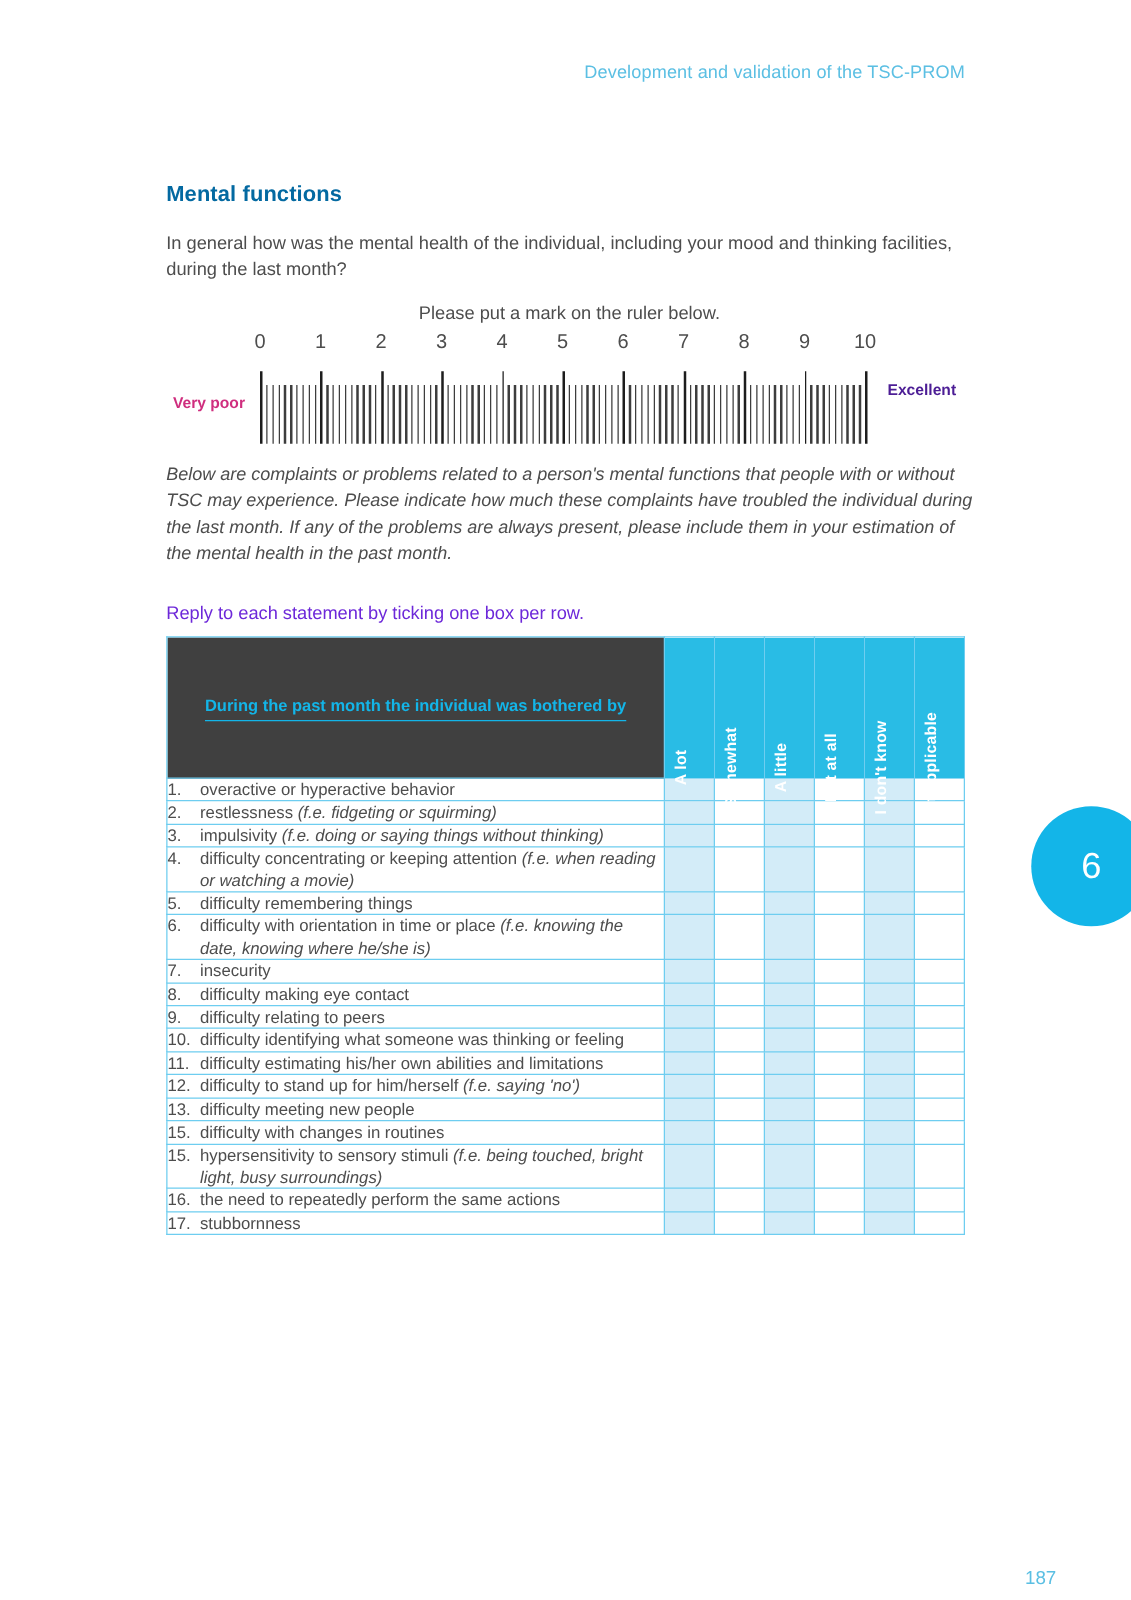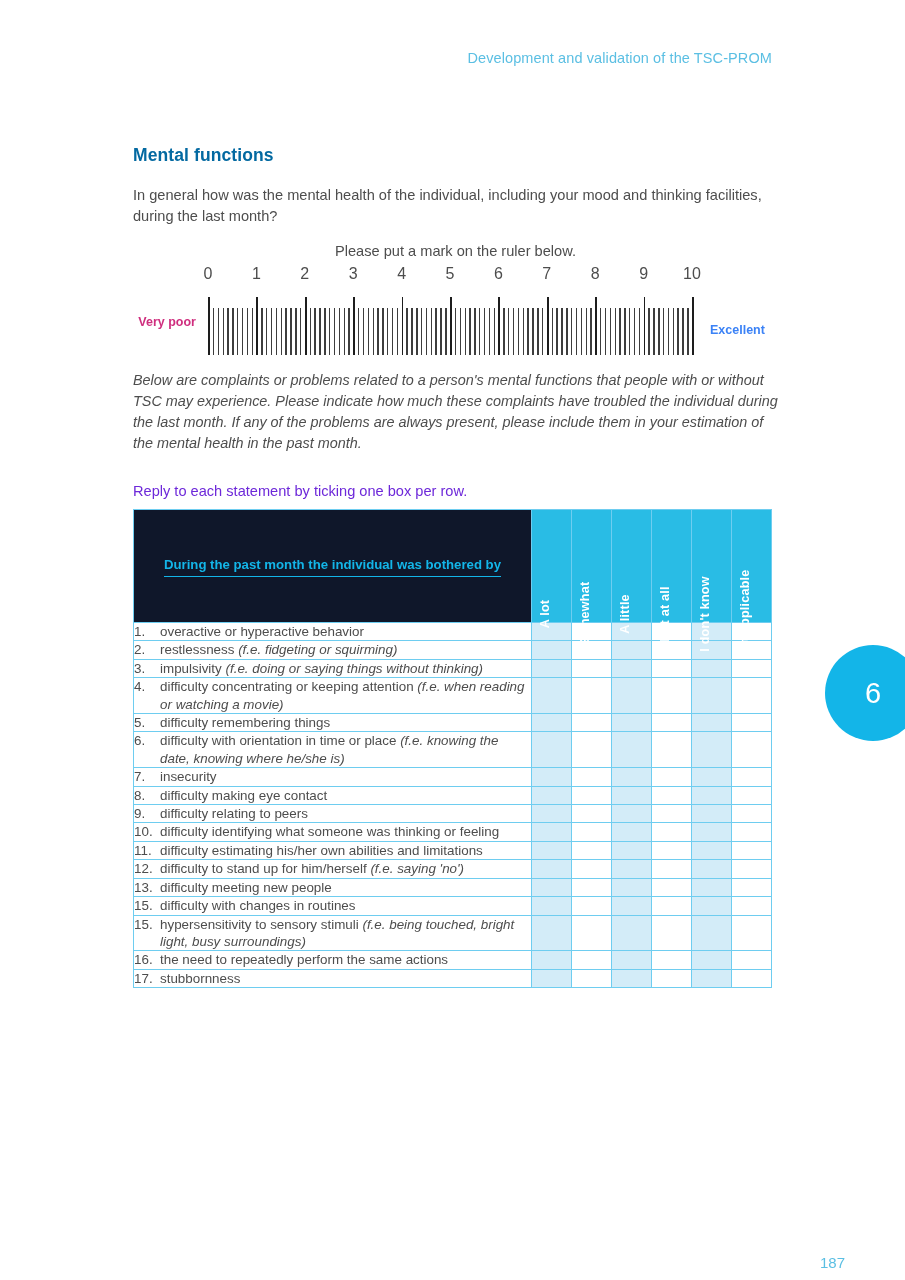--- a/index.html
+++ b/index.html
@@ -87,21 +87,21 @@
   }
   .tick.major { height: 58px; width: 1.8px; background: #1d1d1d; }
   .tick.minor { height: 47px; background: #3d3d3d; }
   .endlabel {
     position: absolute;
     font-size: 12.5px;
     font-weight: bold;
     white-space: nowrap;
   }
   .endlabel.left  { left: -6px; top: 50px; transform: translateX(-100%); color: #cf2e7e; }
-  .endlabel.right { top: 58px; color: #3b82f6; }
+  .endlabel.right { top: 40px; color: #4c1d95; }
 
   
   .explain {
     position: absolute;
     left: 133px;
     top: 370px;
     width: 645px;
     font-size: 14.4px;
     line-height: 21px;
     font-style: italic;
@@ -127,21 +127,21 @@
   }
   .q-table td, .q-table th {
     border: 1px solid #6ecdf0;
     padding: 0;
     vertical-align: middle;
   }
 
   
   .head-statement {
     height: 112px;
-    background: #0f172a;
+    background: #404040;
     vertical-align: bottom;
     padding: 0 0 10px 10px;
   }
   .head-statement .ht {
     font-size: 13.2px;
     font-weight: bold;
     color: #13b5e8;
     border-bottom: 1.6px solid #13b5e8;
     display: inline-block;
     padding-bottom: 3px;

